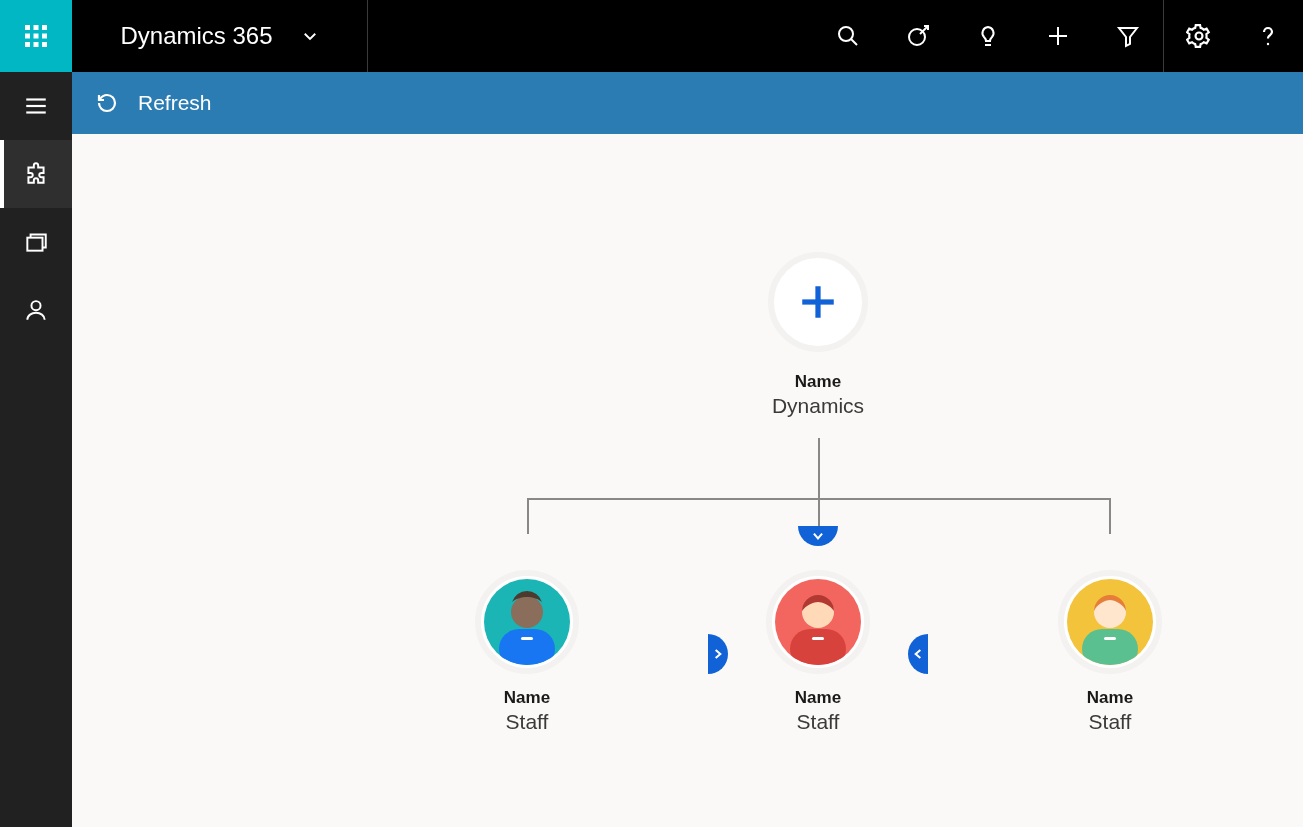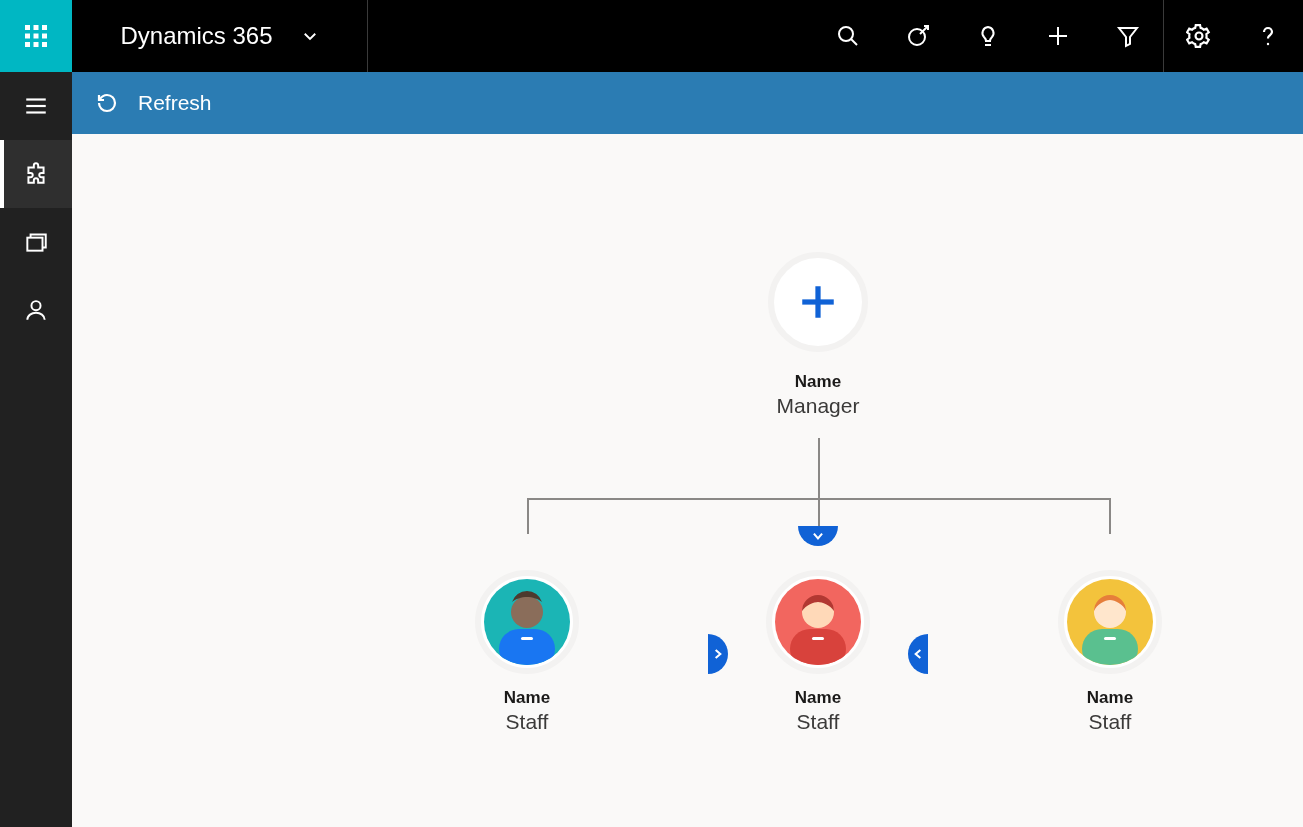--- a/index.html
+++ b/index.html
@@ -197,21 +197,21 @@
     <div class="canvas">
 
       <div class="node" style="left:696px; top:118px; width:100px;">
         <div class="root-circle">
           <svg class="plus-svg" width="42" height="42" viewBox="0 0 24 24" fill="none">
             <line x1="12" y1="3" x2="12" y2="21"></line>
               <line x1="3" y1="12" x2="21" y2="12"></line>
           </svg>
         </div>
         <div class="name">Name</div>
-        <div class="role">Manager</div>
+        <div class="role">Dynamics</div>
       </div>
 
       <div class="conn v" style="left:746px; top:304px; height:60px;"></div>
       <div class="conn h" style="left:455px; top:364px; width:584px;"></div>
       <div class="conn v" style="left:455px; top:364px; height:36px;"></div>
       <div class="conn v" style="left:746px; top:364px; height:36px;"></div>
       <div class="conn v" style="left:1037px; top:364px; height:36px;"></div>
 
       <div class="handle down" style="left:726px; top:392px;">
         <svg width="18" height="14" viewBox="0 0 24 24" fill="none" stroke="#fff" stroke-width="3.5">

